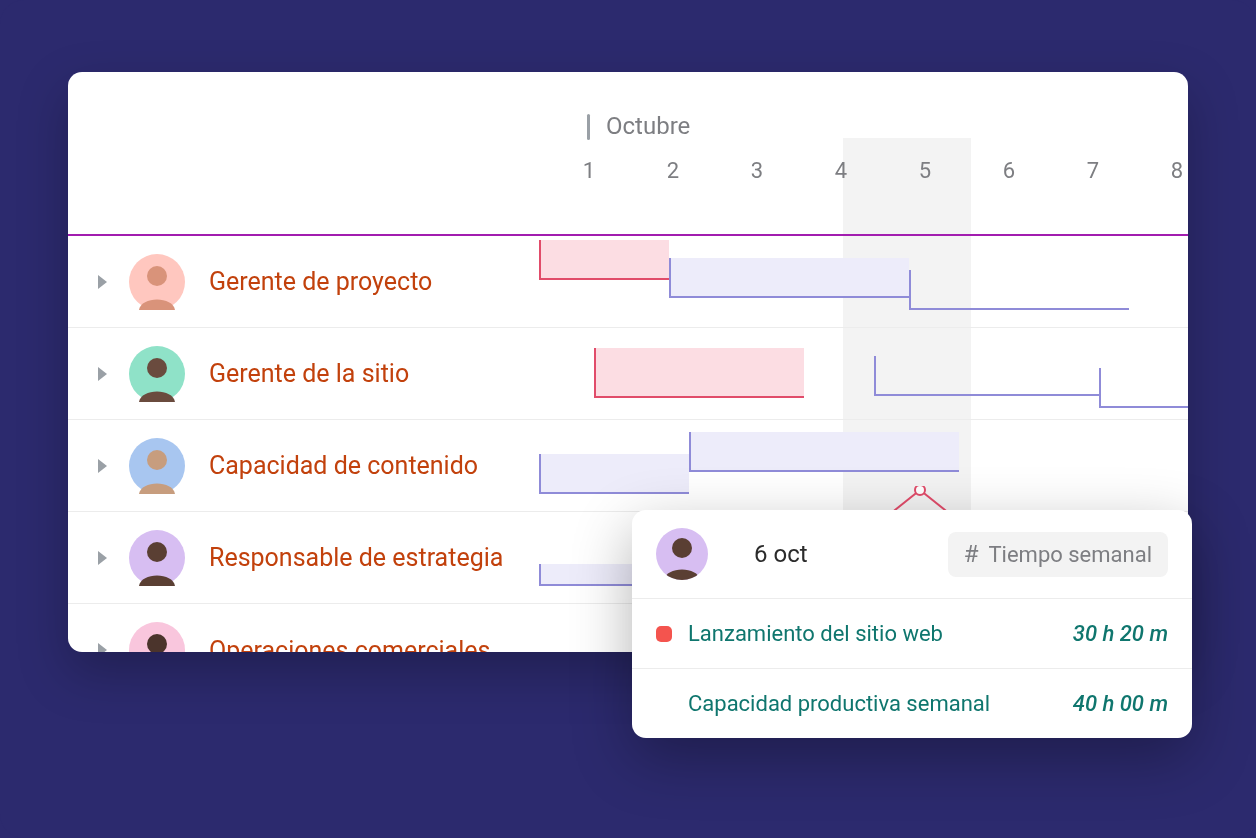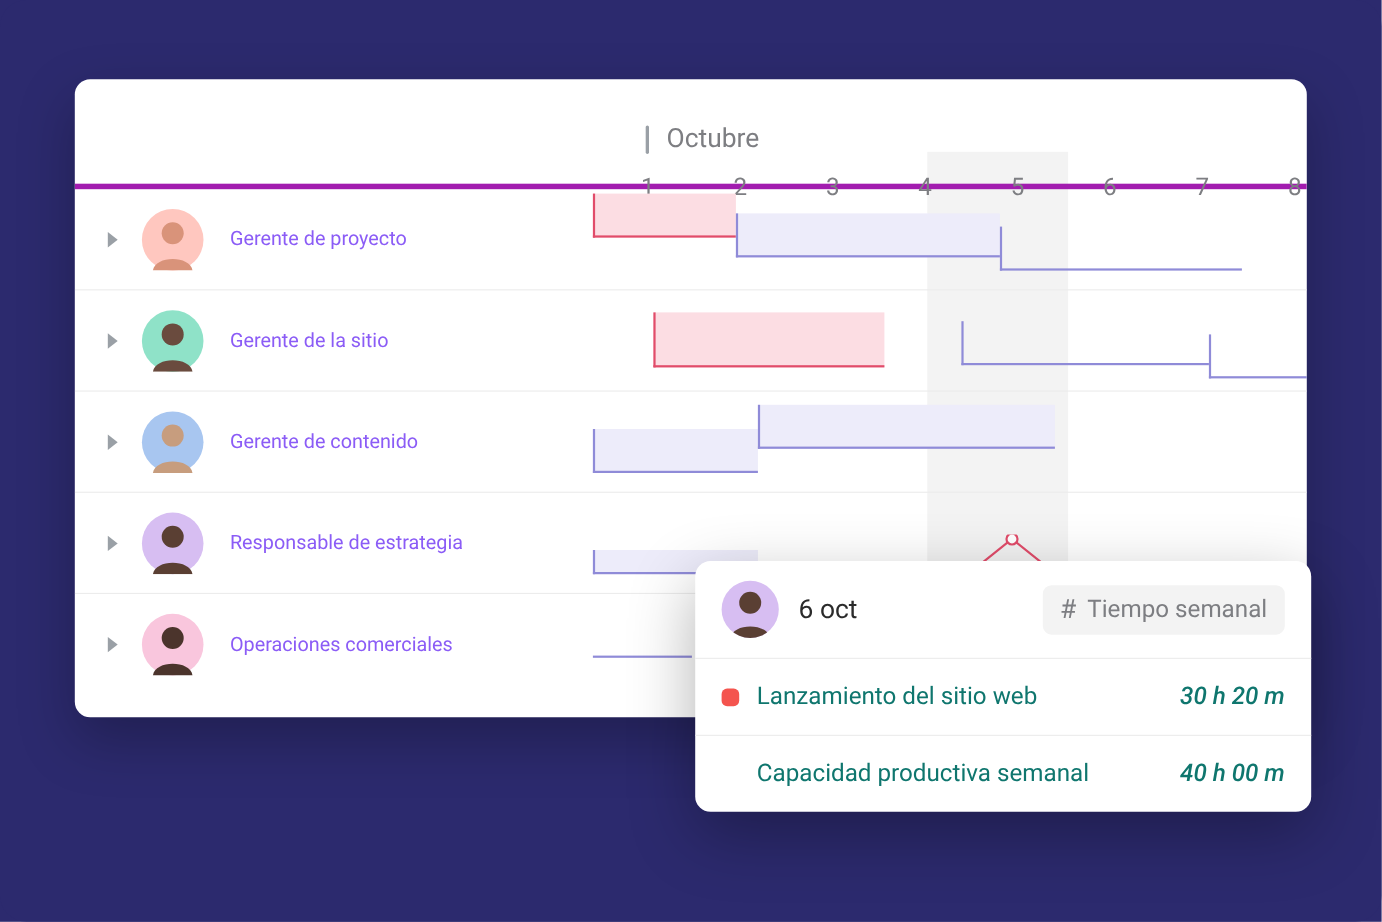--- a/index.html
+++ b/index.html
@@ -23,22 +23,22 @@
     top: 72px;
     width: 1120px;
     height: 580px;
     background: #fff;
     border-radius: 14px;
     box-shadow: 0 20px 50px rgba(0,0,0,0.25);
     overflow: hidden;
   }
   .header {
     position: relative;
-    height: 100px;
-    border-bottom: 5px solid #a21caf;
+    height: 164px;
+    border-bottom: 2px solid #a21caf;
   }
   .month-tick {
     position: absolute;
     left: 519px;
     top: 42px;
     width: 3px;
     height: 26px;
     background: #9aa0a6;
     border-radius: 2px;
   }
@@ -94,22 +94,22 @@
   }
   .avatar {
     width: 56px; height: 56px;
     border-radius: 50%;
     display: flex; align-items: center; justify-content: center;
     margin-right: 24px;
     flex-shrink: 0;
   }
   .avatar svg { width: 56px; height: 56px; }
   .role-label {
-    font-size: 18px;
-    color: #8b5cf6;
+    font-size: 25px;
+    color: #c2410c;
   }
   .timeline {
     position: absolute;
     left: 471px;
     right: 0;
     top: 0;
     bottom: 0;
     pointer-events: none;
   }
   .block {
@@ -137,21 +137,21 @@
     display: flex;
     align-items: center;
     padding: 18px 24px;
     gap: 18px;
   }
   .popup-avatar {
     width: 52px; height: 52px;
     border-radius: 50%;
     flex-shrink: 0;
   }
-  .popup-date { font-size: 24px; color: #2b2b2b; flex: 1; }
+  .popup-date { font-size: 24px; color: #2b2b2b; flex: 1; margin-left: 28px; }
   .badge {
     background: #f3f3f3;
     border-radius: 8px;
     padding: 10px 16px;
     display: flex;
     align-items: center;
     gap: 10px;
     font-size: 22px;
     color: #7d7e82;
   }
@@ -245,21 +245,21 @@
       </div>
 
       <div class="row">
         <div class="caret"></div>
         <div class="avatar" style="background:#a8c6f0">
           <svg viewBox="0 0 56 56">
               <circle cx="28" cy="22" r="10" fill="#c79d7e"></circle>
               <path d="M10 56c2-14 34-14 36 0" fill="#c79d7e"></path>
             </svg>
         </div>
-        <div class="role-label">Gerente de contenido</div>
+        <div class="role-label">Capacidad de contenido</div>
         <div class="timeline">
           <div class="block purple" style="left:0;    top:34px; width:150px;"></div>
           <div class="block purple" style="left:150px; top:12px; width:270px;"></div>
         </div>
       </div>
 
       <div class="row">
         <div class="caret"></div>
         <div class="avatar" style="background:#d7bef2">
           <svg viewBox="0 0 56 56">

